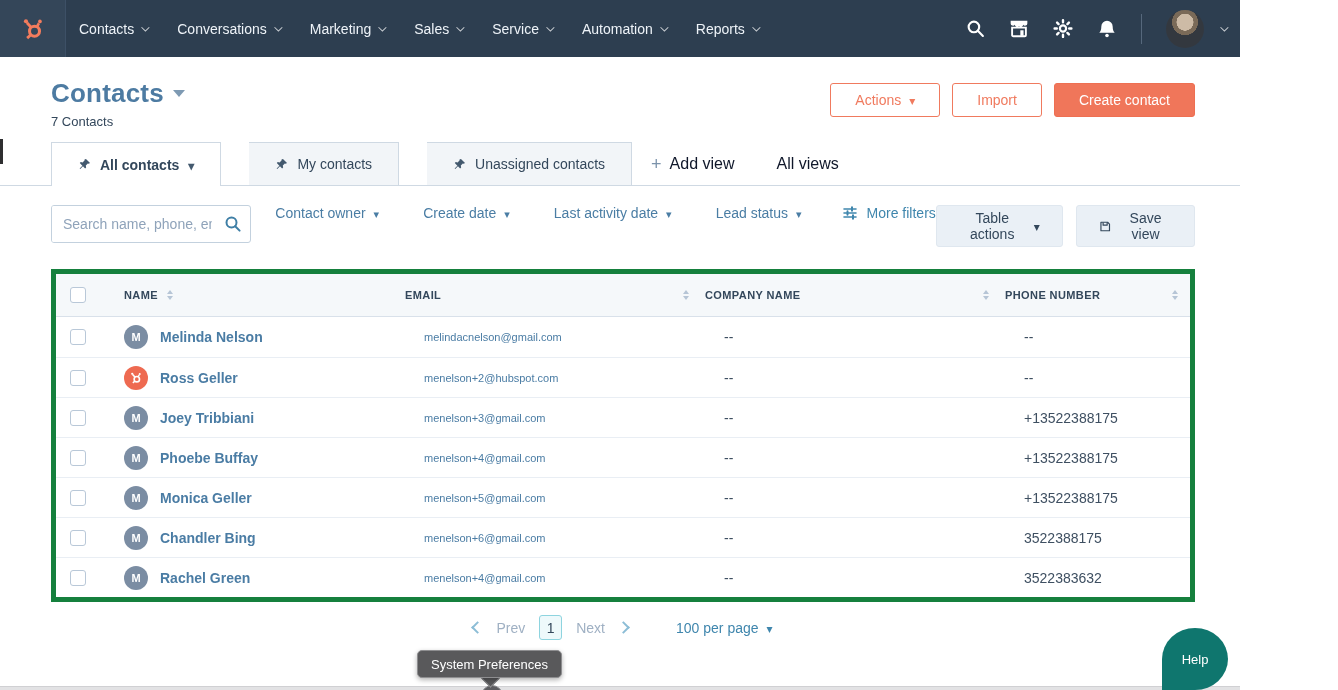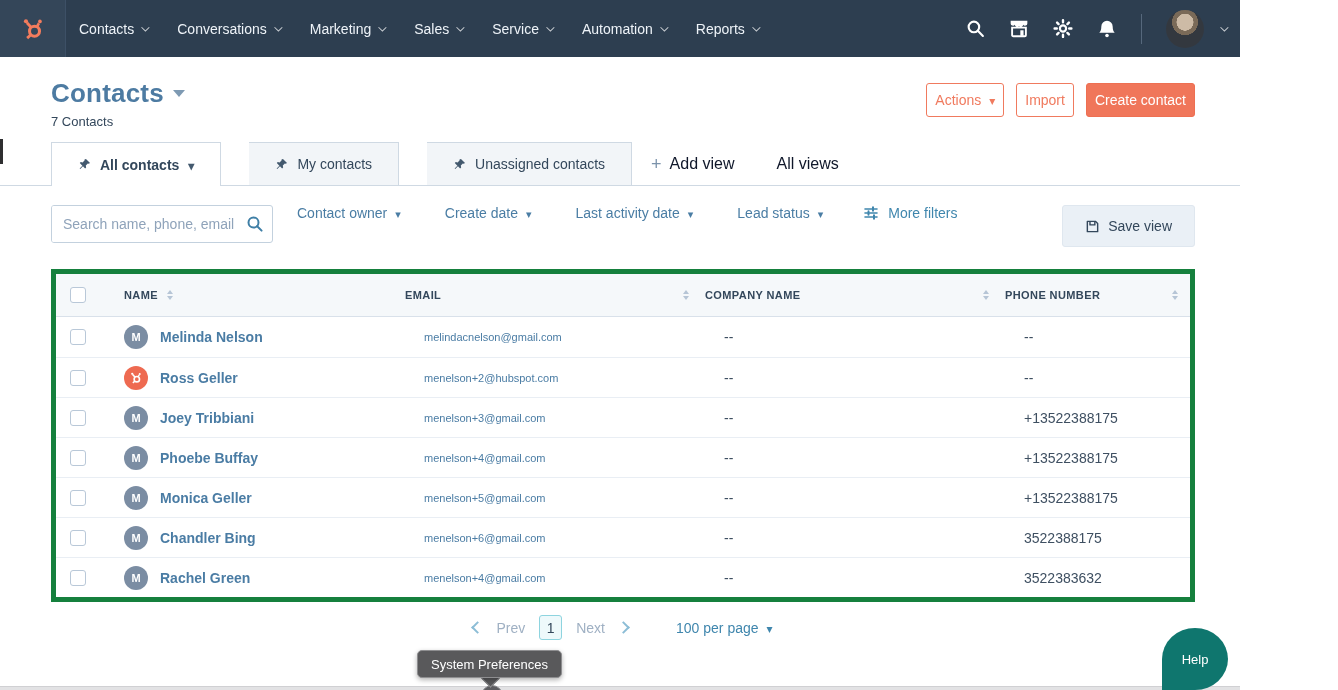--- a/index.html
+++ b/index.html
@@ -23,21 +23,21 @@
     background:radial-gradient(circle at 50% 32%, #cdbba6 0 26%, #7a6a58 27% 40%, #33383f 41% 100%); }
   .nav-caret { margin-left:-8px; }
 
   
   .page-header { display:flex; justify-content:space-between; align-items:flex-start; padding:21px 45px 0 51px; }
   .title-line { display:flex; align-items:center; gap:9px; cursor:pointer; }
   .page-title { font-size:26px; font-weight:bold; color:#4d7ba2; letter-spacing:.2px; }
   .tri-down { width:0; height:0; border-left:6px solid transparent; border-right:6px solid transparent; border-top:7px solid #7e9ab3; display:inline-block; }
   .subtitle { font-size:13px; color:#33475b; margin-top:5px; }
   .header-buttons { display:flex; gap:12px; padding-top:5px; }
-  .btn { font-family:inherit; font-size:14px; border-radius:3px; height:34px; padding:0 8px; cursor:pointer; display:flex; align-items:center; gap:8px; }
+  .btn { font-family:inherit; font-size:14px; border-radius:3px; height:34px; padding:0 24px; cursor:pointer; display:flex; align-items:center; gap:8px; }
   .btn-outline { background:#fff; border:1px solid #f07a5e; color:#f07a5e; }
   .btn-solid { background:#f0765a; border:1px solid #ee6f52; color:#fff; }
   .caret::after { content:"▾"; font-size:12px; line-height:1; transform:translateY(1px); }
 
   
   .tabstrip { margin-top:13px; padding-left:51px; display:flex; align-items:flex-end; border-bottom:1px solid #cfd9e3; height:44px; }
   .tab { height:43px; display:flex; align-items:center; gap:9px; padding:0 26px; font-size:14px; color:#33475b; background:#f2f5f8; border:1px solid #cfd9e3; border-bottom:none; cursor:pointer; white-space:nowrap; position:relative; }
   .tab + .tab { border-left:none; }
   .tab.active { background:#fff; font-weight:bold; margin-bottom:-1px; height:44px; z-index:2; }
   .pin-icon { width:13px; height:13px; color:#43596e; flex:0 0 13px; }
@@ -261,20 +261,24 @@
       </div>
     <span class="more-filters">
       <svg width="16" height="16" viewBox="0 0 16 16" fill="none" stroke="#3f86ad" stroke-width="1.6" stroke-linecap="round">
         <path d="M2 4h12M2 8h12M2 12h12"></path>
         <path d="M10 2.3v3.4M5.5 6.3v3.4M11 10.3v3.4" stroke-width="2"></path>
       </svg>
       <span>More filters</span>
     </span>
     <div class="filters-right">
       <button class="btn btn-gray">
+        <span>Table actions</span>
+          <span class="caret"></span>
+      </button>
+      <button class="btn btn-gray">
         <svg width="15" height="15" viewBox="0 0 16 16" fill="none" stroke="#33475b" stroke-width="1.5" stroke-linejoin="round">
           <path d="M2.5 2.5h8.6l2.4 2.4v8.6H2.5z"></path>
           <path d="M5.3 2.7v3.6h5.2V2.7"></path>
         </svg>
         <span>Save view</span>
       </button>
     </div>
   </div>
 
   <div class="table-card">

